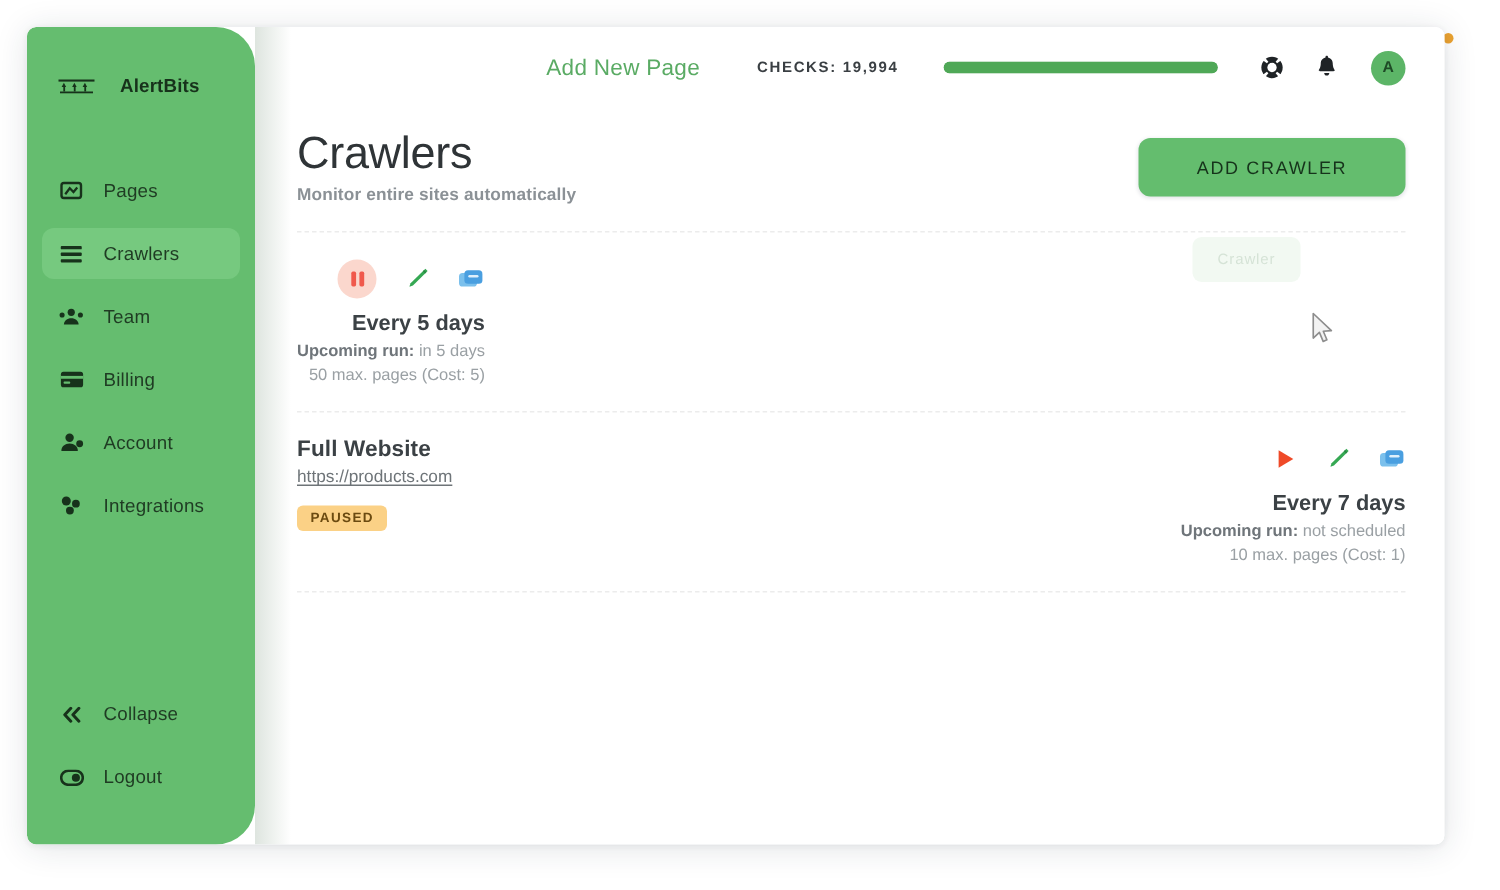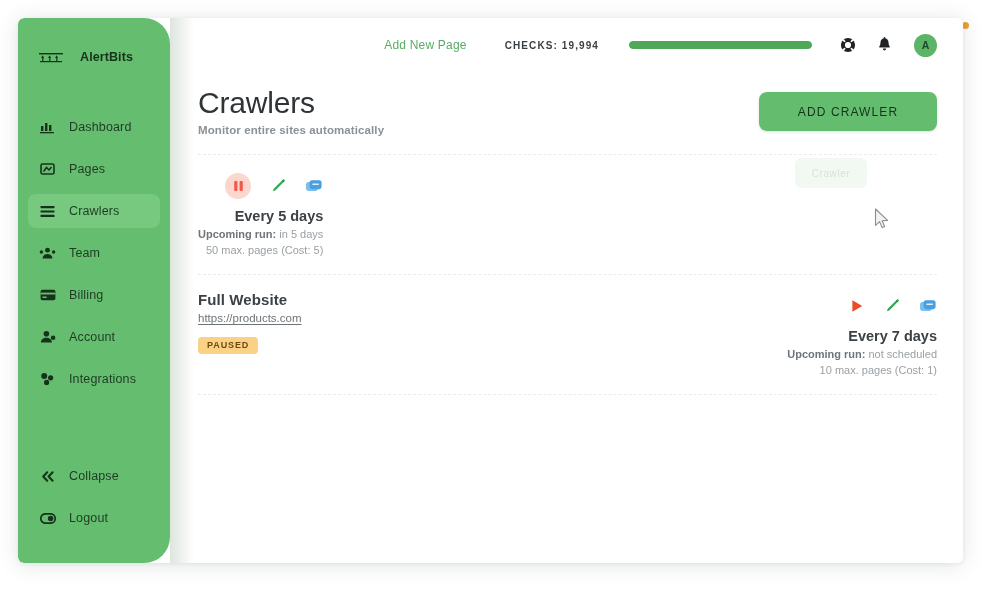--- a/index.html
+++ b/index.html
@@ -90,21 +90,21 @@
   }
 
   
   .topbar {
     height: 54px;
     display: flex; align-items: center; justify-content: flex-end;
     gap: 16px;
     padding-right: 26px;
   }
   .topbar-link {
-    font-size: 12px; color: #5aab64; cursor: pointer; letter-spacing:.2px;text-align:center;
+    font-size: 15px; color: #5aab64; cursor: pointer; letter-spacing:.2px;text-align:center;
   }
   .checks-label {
     font-size: 10px; font-weight: 700; color: #3a3f43;
     letter-spacing: 1.1px; margin-left: 22px;
   }
   .progress {
     width: 183px; height: 8px; border-radius: 5px;
     background: #e9f3ea; margin-left: 14px; margin-right: 10px;
     overflow: hidden;
   }
@@ -212,31 +212,20 @@
               <path d="M18.6 5.2 L20.1 8 L17.1 8 Z"></path>
                 <rect x="18.2" y="8" width="1.2" height="3"></rect>
             </g>
           </svg>
         </span>
         <span class="brand-name">AlertBits</span>
       </div>
 
       <nav class="nav">
 
-        <div class="nav-item">
-          <span class="ico">
-            <svg width="15" height="14" viewBox="0 0 15 14">
-              <rect x="1" y="6" width="2.4" height="5" fill="#17321b"></rect>
-              <rect x="5" y="3" width="2.4" height="8" fill="#17321b"></rect>
-              <rect x="9" y="5" width="2.4" height="6" fill="#17321b"></rect>
-              <rect x="0" y="12" width="14" height="1.3" fill="#17321b"></rect>
-            </svg>
-          </span>
-          <span class="lbl">Dashboard</span>
-        </div>
 
         <div class="nav-item">
           <span class="ico">
             <svg width="16" height="14" viewBox="0 0 16 14">
               <rect x="1" y="2" width="13" height="10" rx="1.6" fill="none" stroke="#17321b" stroke-width="1.6"></rect>
               <path d="M3.5 9.5 L6.5 5.5 L9 8 L11.5 5" stroke="#17321b" stroke-width="1.5" fill="none"></path>
             </svg>
           </span>
           <span class="lbl">Pages</span>
         </div>

